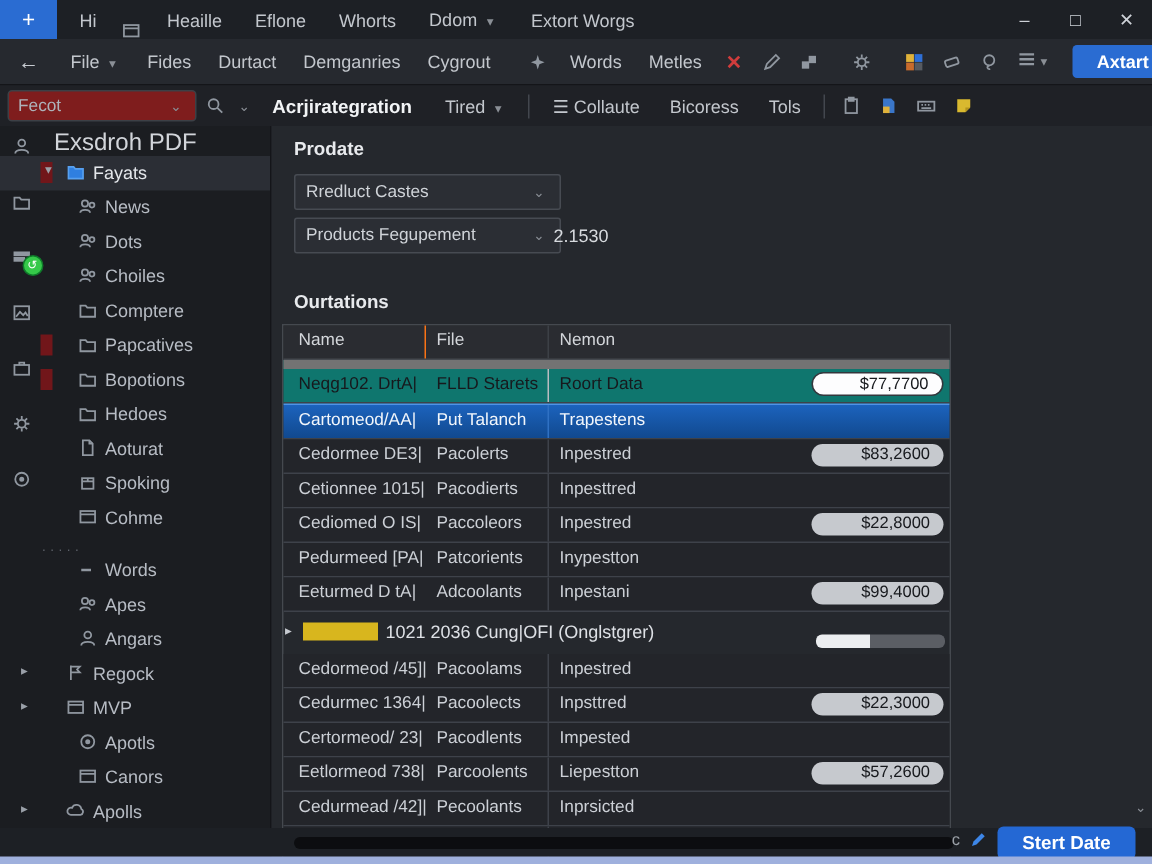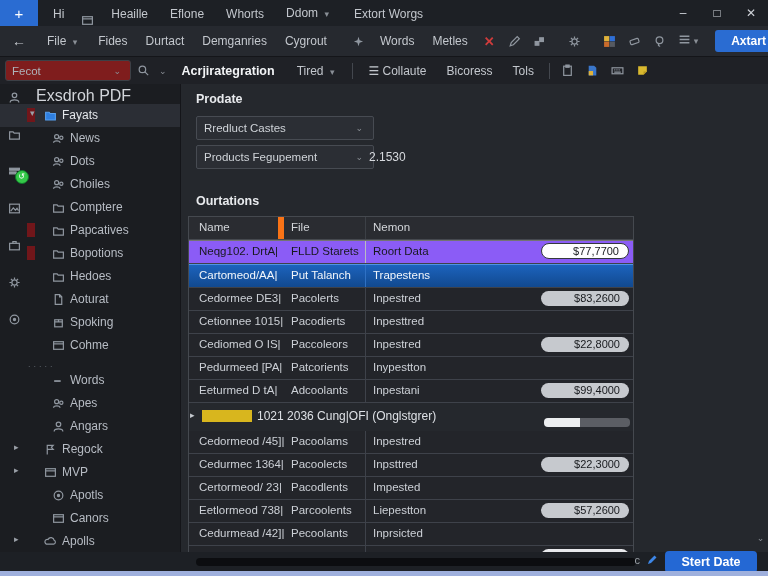--- a/index.html
+++ b/index.html
@@ -51,29 +51,29 @@
   .tdots{position:absolute;left:28px;top:2px;color:#5e636b;font-size:9px;letter-spacing:3px}
   
   .main{top:84px;left:181px;right:0;bottom:5px;background:#25282d;overflow:hidden}
   .h1{position:absolute;left:15px;font-size:12.5px;font-weight:bold;color:#e8eaed;white-space:nowrap}
   .select{position:absolute;left:15px;width:162px;height:22px;background:#2b2e34;border:1px solid #474b52;
           border-radius:2px;display:flex;align-items:center;padding:0 7px;font-size:11.5px;color:#cfd3d8}
   .select .sv{flex:1;white-space:nowrap;overflow:hidden}
   .freeval{position:absolute;font-size:12px;color:#d7dade;white-space:nowrap}
   .table{position:absolute;left:7px;top:132px;width:444px;border:1px solid #45494f;border-bottom:none}
   .thead{height:22px;background:#2a2c31;border-bottom:1px solid #45494f;display:flex;font-size:11.5px;color:#d3d6da}
-  .thead .c1{width:95px;padding:4px 4px 0 10px;border-right:6px solid #f97316;box-sizing:border-box}
+  .thead .c1{width:95px;padding:4px 4px 0 10px;border-right:1px solid #f97316;box-sizing:border-box}
   .thead .c2{width:82px;padding:4px 0 0 7px;border-right:1px solid #3c4046;box-sizing:border-box}
   .thead .c3{flex:1;padding:4px 0 0 7px}
   .trow{position:relative;height:22px;background:#23252a;border-bottom:1px solid #3e424a;
         display:flex;font-size:11.5px;color:#ccd0d6}
   .trow .c1{width:95px;padding:4px 0 0 10px;box-sizing:border-box;white-space:nowrap;overflow:visible}
   .trow .c2{width:82px;padding:4px 0 0 7px;box-sizing:border-box;border-right:1px solid #3e424a;white-space:nowrap}
   .trow .c3{flex:1;padding:4px 0 0 7px;white-space:nowrap}
-  .trow.white{background:#8b5cf6;color:#17191d;border-top:1px solid #737373}
+  .trow.white{background:#0f766e;color:#17191d;border-top:6px solid #737373}
   .trow.white .c2{border-right:1px solid #b9bcc1}
   .trow.sel{background:linear-gradient(#1c63bd,#11498f);color:#f2f6fb;border-top:1px solid #4f93e6}
   .trow.sel .c2{border-right:1px solid #2f71c4}
   .pill{position:absolute;right:4px;top:3px;width:88px;height:15px;background:#c6c9ce;border-radius:8px;
         color:#17191d;font-size:11px;text-align:right;padding:1px 9px 0 0;box-sizing:border-box;white-space:nowrap}
   .trow.white .pill{background:#fdfdfe;border:1.5px solid #33373d;top:2px;height:16px}
   .pill.empty{background:#e8e9ec}
   .srow{position:relative;height:28px;font-size:12px;color:#dde0e5}
   .scaret{position:absolute;left:1px;top:7px;font-size:9px;color:#c6cad0}
   .ybar{position:absolute;left:13px;top:7px;width:50px;height:12px;background:#d8b61e}

